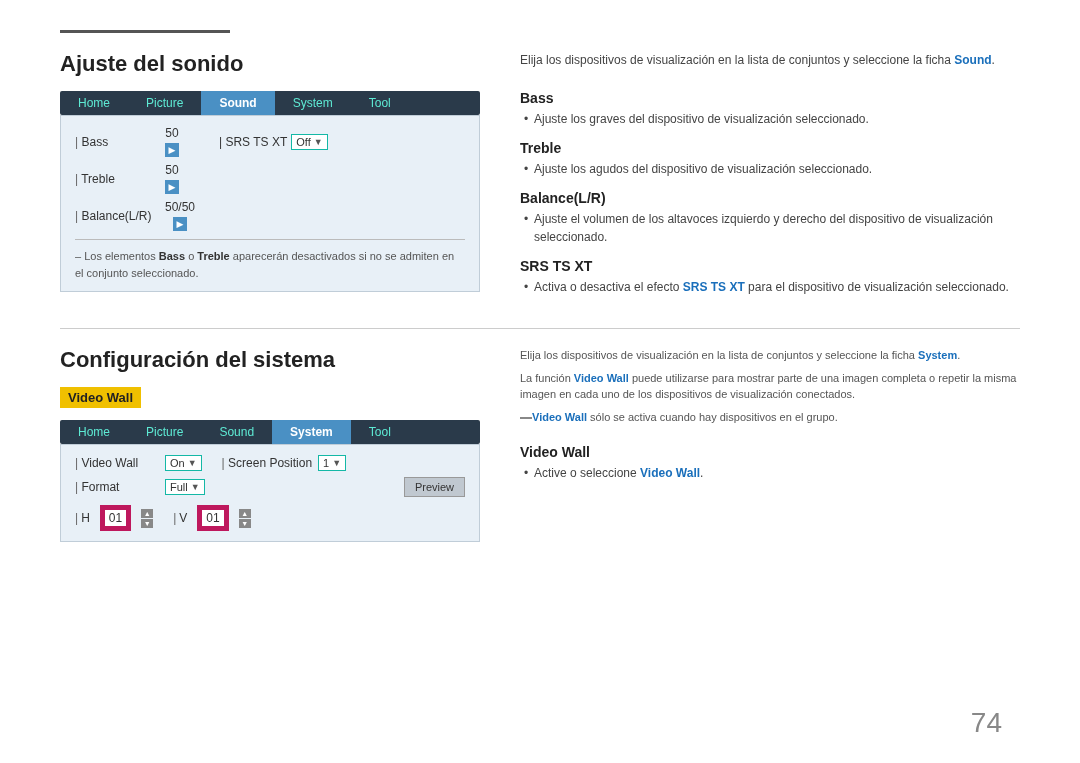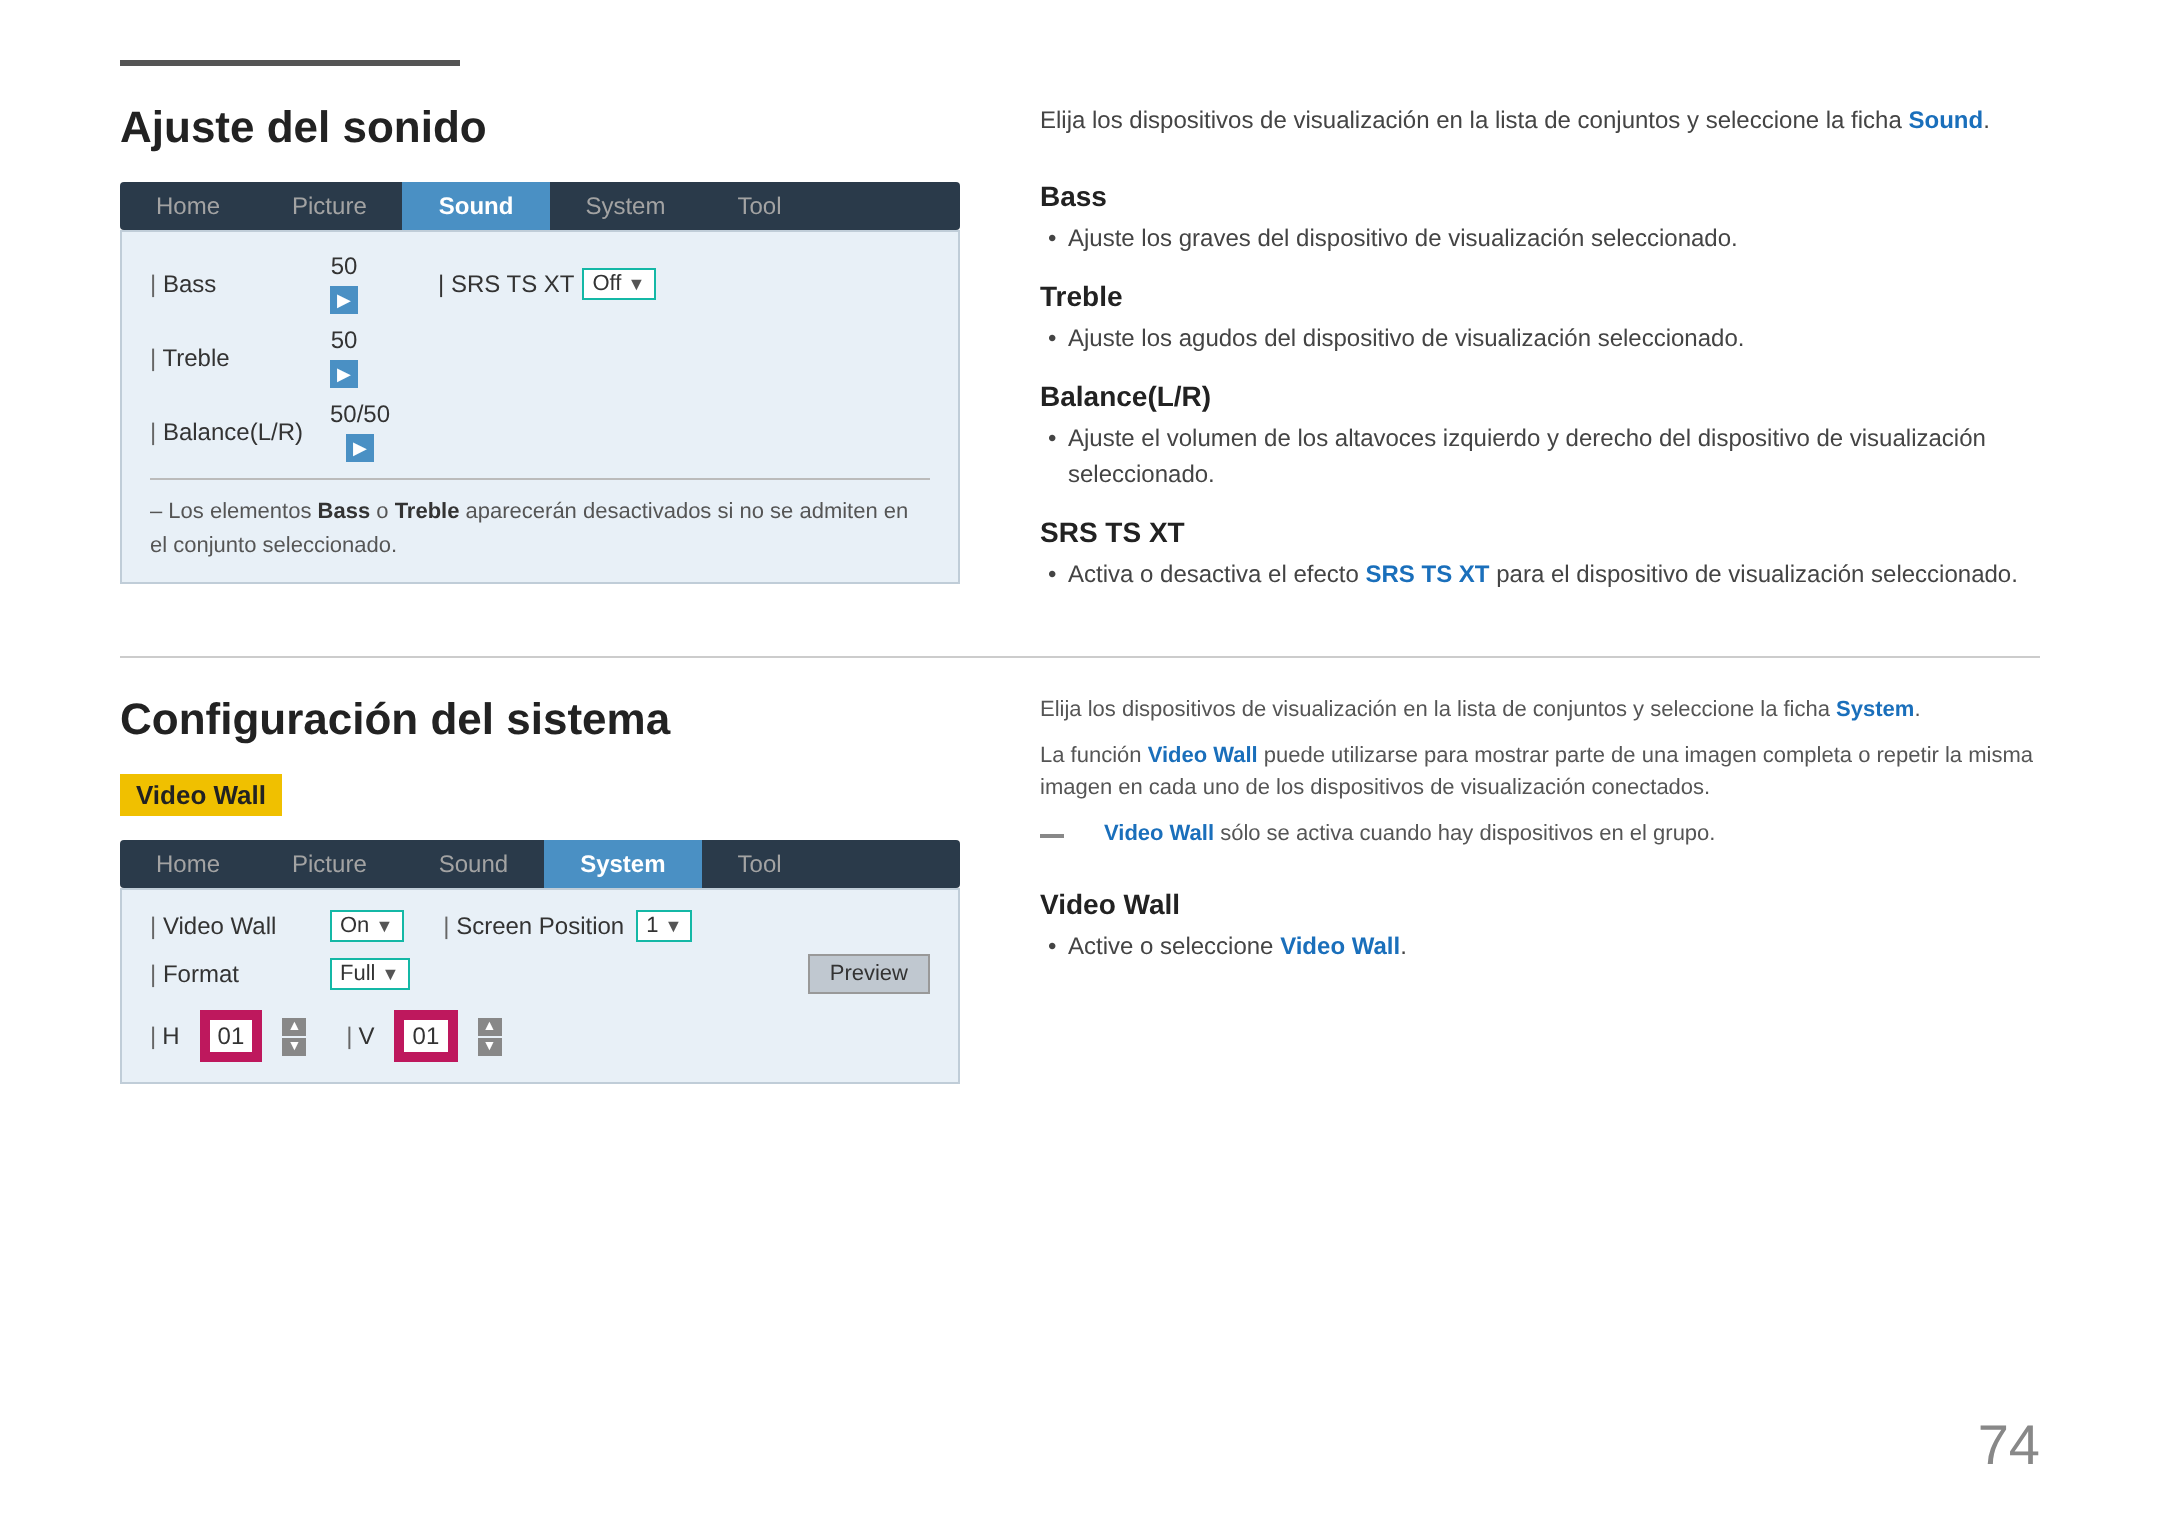--- a/index.html
+++ b/index.html
@@ -57,21 +57,21 @@
     .menu-bar {
       display: flex;
       background: #2a3a4a;
       border-radius: 2px;
       overflow: hidden;
       margin-bottom: 0;
     }
 
     .menu-item {
       padding: 5px 18px;
-      color: #a3a3a3;
+      color: #5eead4;
       font-size: 12px;
       font-weight: normal;
       cursor: pointer;
       white-space: nowrap;
     }
 
     .menu-item.active {
       background: #4a90c4;
       color: #fff;
       font-weight: bold;
@@ -338,41 +338,41 @@
       justify-content: center;
       font-size: 7px;
       color: #fff;
       line-height: 1;
     }
 
     
     .page-number {
       position: absolute;
       bottom: 24px;
-      right: 60px;
+      right: 78px;
       font-size: 28px;
       color: #888;
       font-weight: normal;
     }
 
     .right-note {
       font-size: 11px;
       color: #555;
       line-height: 1.5;
       margin-bottom: 6px;
     }
 
     .right-note .highlight {
       color: #1a6fbb;
       font-weight: bold;
     }
 
     .right-note-dash {
       display: flex;
-      gap: 20px;
+      gap: 0;
       font-size: 11px;
       color: #555;
       line-height: 1.5;
       margin-bottom: 4px;
     }
 
     .right-note-dash .highlight {
       color: #1a6fbb;
       font-weight: bold;
     }

